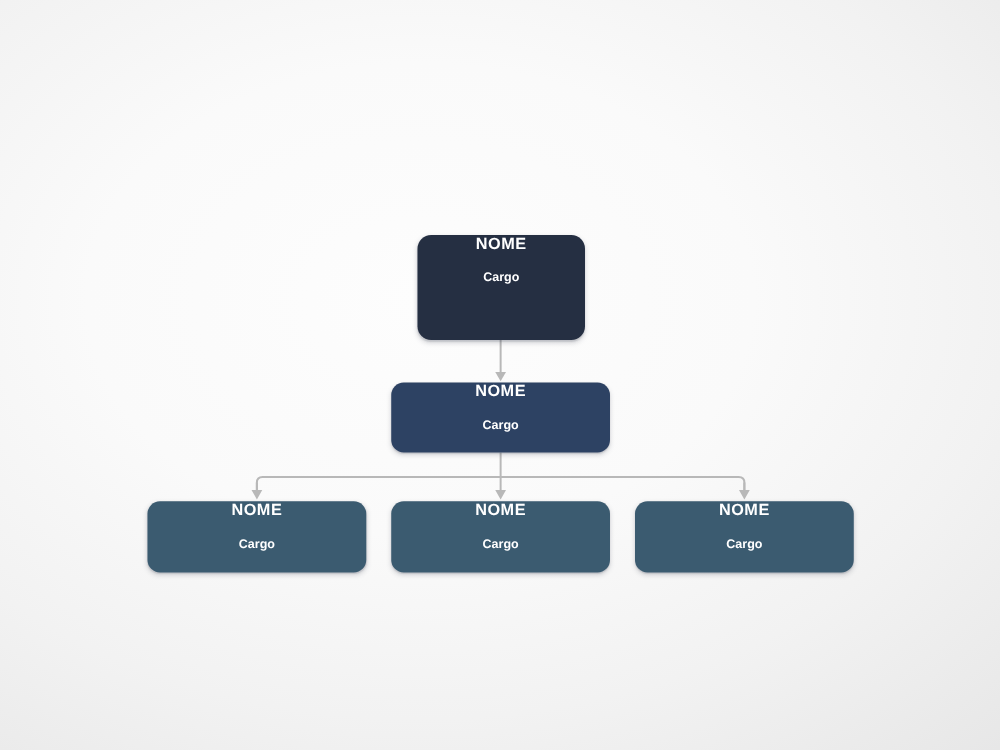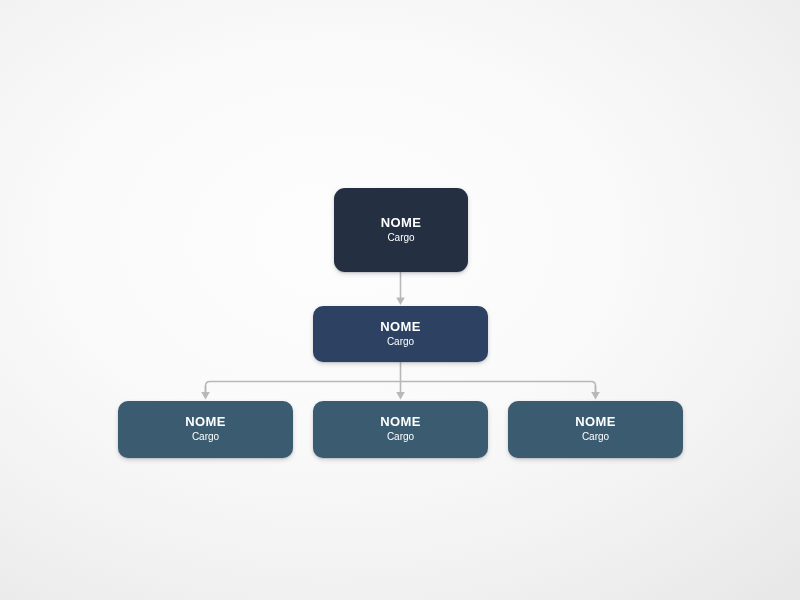--- a/index.html
+++ b/index.html
@@ -37,39 +37,39 @@
     pointer-events: none;
   }
 
   
   .node {
     position: absolute;
     box-sizing: border-box;
     display: flex;
     flex-direction: column;
     align-items: center;
-    justify-content: center;
+    justify-content: flex-start;
     border-radius: 10px;
     text-align: center;
     box-shadow: 0 2px 4px rgba(60, 66, 80, 0.22),
                 0 1px 1px rgba(60, 66, 80, 0.14);
   }
   .node .node-name {
     color: #ffffff;
     font-size: 13px;
     font-weight: bold;
     letter-spacing: 0.4px;
     line-height: 1.1;
   }
   .node .node-role {
     color: #ffffff;
     font-size: 10px;
-    font-weight: normal;
+    font-weight: bold;
     line-height: 1.25;
-    margin-top: 2px;
+    margin-top: 15px;
   }
 
   
   #node-root {
     left: 334px;
     top: 188px;
     width: 134px;
     height: 84px;
     background-color: #252f42;
     border-radius: 11px;

